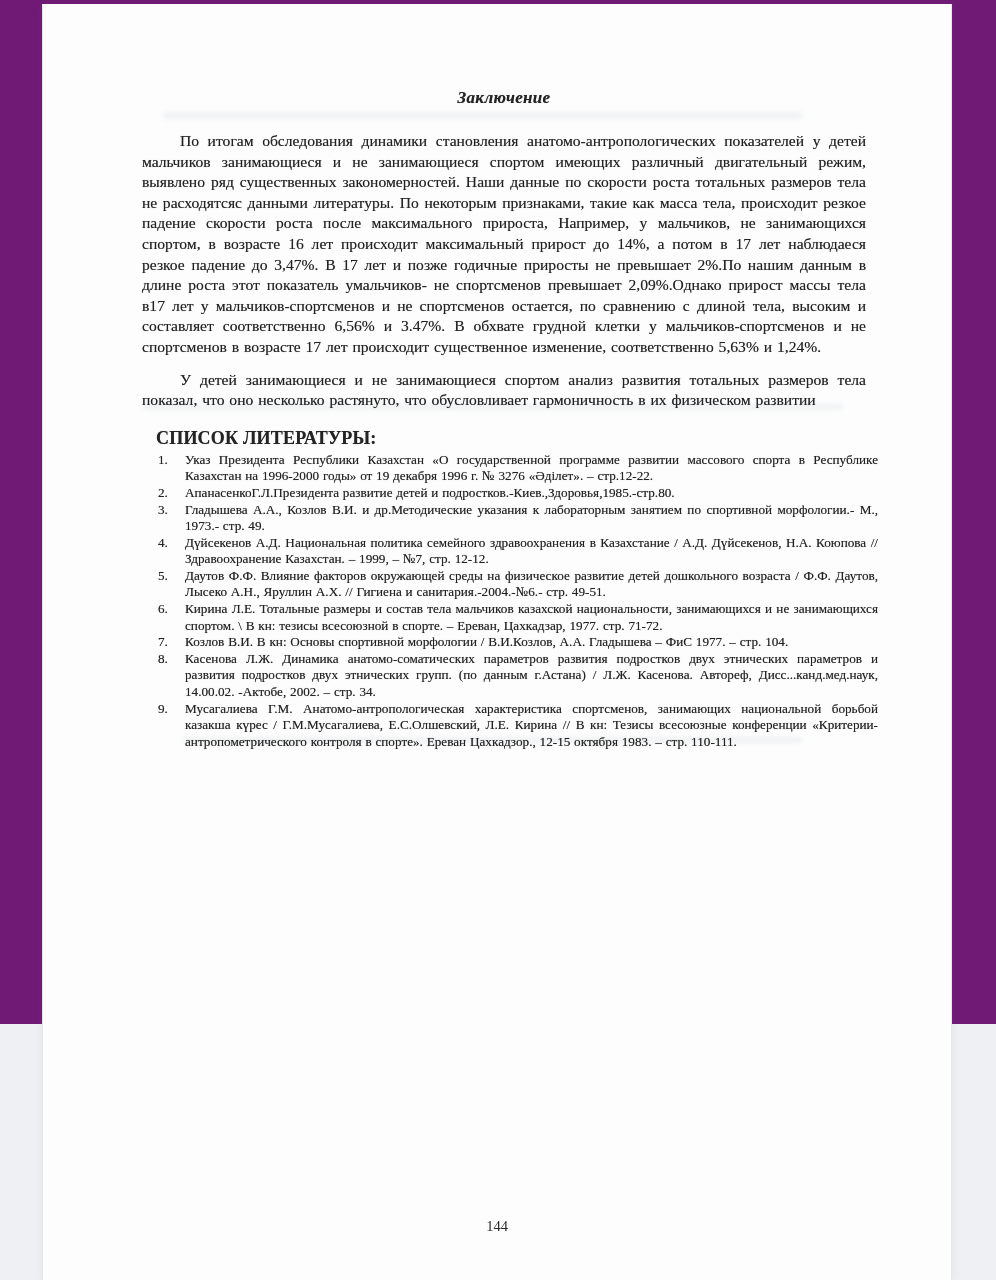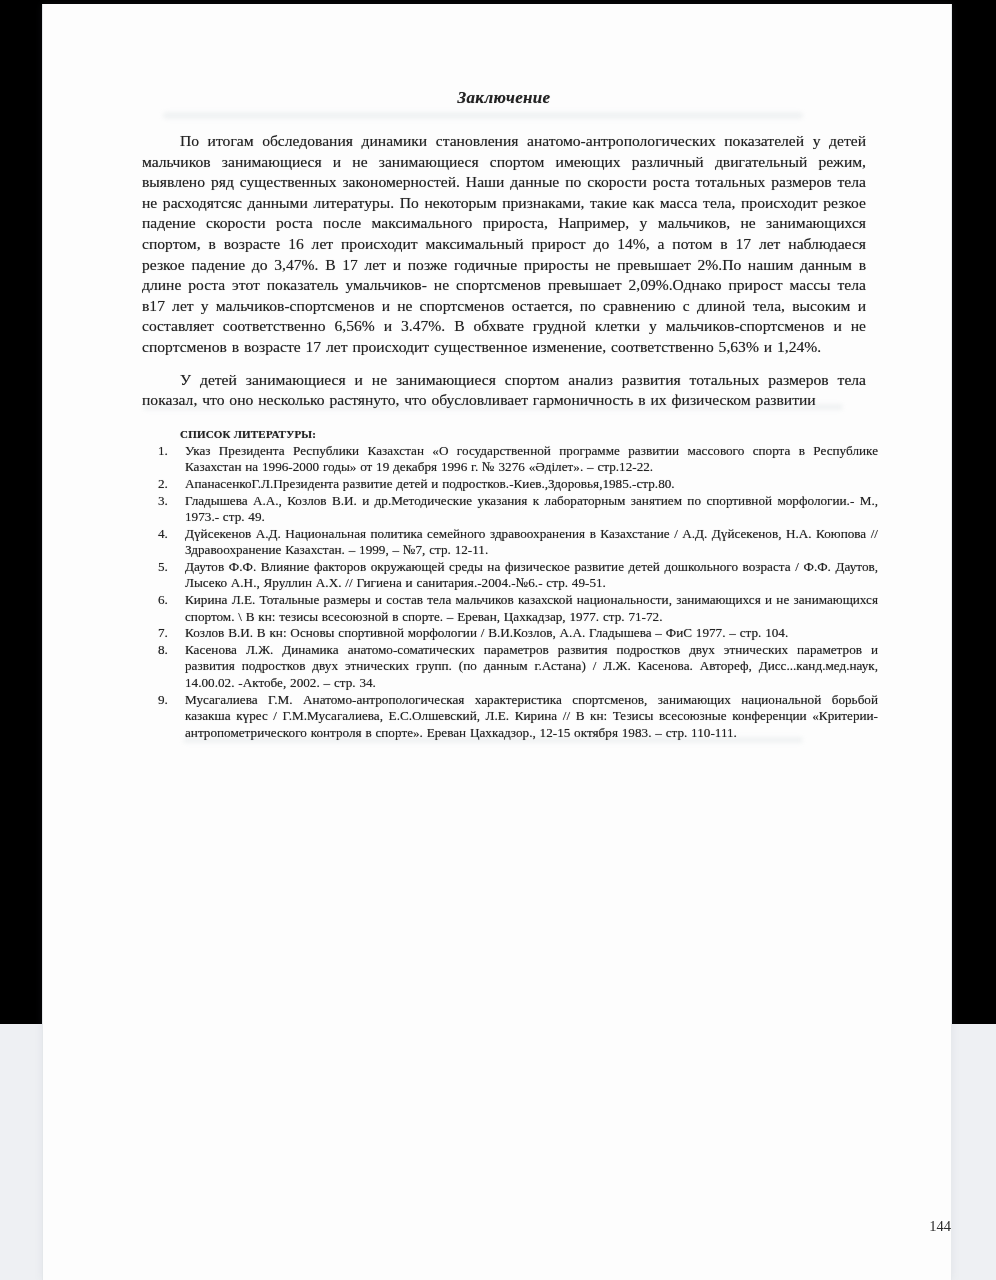--- a/index.html
+++ b/index.html
@@ -8,21 +8,21 @@
     width: 996px;
     height: 1280px;
     background: #eef0f3;
     overflow: hidden;
     font-family: "Liberation Serif", "DejaVu Serif", serif;
   }
   .scan-wrap {
     position: relative;
     width: 996px;
     height: 1024px;
-    background: #000000;
+    background: #701a75;
   }
   .doc-page {
     position: absolute;
     left: 42px;
     top: 4px;
     width: 908px;
     height: 1276px;
     background: #fdfdfd;
     border-left: 1px solid #e4e7ea;
     border-right: 1px solid #e7eaed;
@@ -51,24 +51,23 @@
     word-spacing: 1px;
   }
   .body-para.first {
     margin-top: 23px;
   }
   .refs {
     margin-top: 17px;
     margin-left: 26px;
   }
   .refs-heading {
-    font-size: 11px;
+    font-size: 18px;
     font-weight: bold;
     letter-spacing: 0.2px;
-    margin-left: 24px;
   }
   .ref-list {
     margin: 3px 0 0 0;
     padding: 0;
     list-style: none;
   }
   .ref-item {
     display: flex;
     font-size: 13.2px;
     line-height: 16.6px;
@@ -80,21 +79,21 @@
   .ref-text {
     flex: 1 1 auto;
     text-align: justify;
     word-spacing: 0.5px;
   }
   .page-number {
     position: absolute;
     left: 0;
     right: 0;
     top: 1214px;
-    text-align: right;
+    text-align: center;
     font-size: 14.5px;
     color: #2a2a2a;
   }
   .smudge {
     position: absolute;
     background: rgba(176,184,194,0.16);
     filter: blur(2px);
     border-radius: 4px;
     pointer-events: none;
   }
@@ -127,21 +126,21 @@
           <li class="ref-item">
             <span class="ref-num">2.</span>
             <span class="ref-text">АпанасенкоГ.Л.Президента развитие детей и подростков.-Киев.,Здоровья,1985.-стр.80.</span>
           </li>
           <li class="ref-item">
             <span class="ref-num">3.</span>
             <span class="ref-text">Гладышева А.А., Козлов В.И. и др.Методические указания к лабораторным занятием по спортивной морфологии.- М., 1973.- стр. 49.</span>
           </li>
           <li class="ref-item">
             <span class="ref-num">4.</span>
-            <span class="ref-text">Дүйсекенов А.Д. Национальная политика семейного здравоохранения в Казахстание / А.Д. Дүйсекенов, Н.А. Коюпова // Здравоохранение Казахстан. – 1999, – №7, стр. 12-11.</span>
+            <span class="ref-text">Дүйсекенов А.Д. Национальная политика семейного здравоохранения в Казахстание / А.Д. Дүйсекенов, Н.А. Коюпова // Здравоохранение Казахстан. – 1999, – №7, стр. 12-12.</span>
           </li>
           <li class="ref-item">
             <span class="ref-num">5.</span>
             <span class="ref-text">Даутов Ф.Ф. Влияние факторов окружающей среды на физическое развитие детей дошкольного возраста / Ф.Ф. Даутов, Лысеко А.Н., Яруллин А.Х. // Гигиена и санитария.-2004.-№6.- стр. 49-51.</span>
           </li>
           <li class="ref-item">
             <span class="ref-num">6.</span>
             <span class="ref-text">Кирина Л.Е. Тотальные размеры и состав тела мальчиков казахской национальности, занимающихся и не занимающихся спортом. \ В кн: тезисы всесоюзной в спорте. – Ереван, Цахкадзар, 1977. стр. 71-72.</span>
           </li>
           <li class="ref-item">

